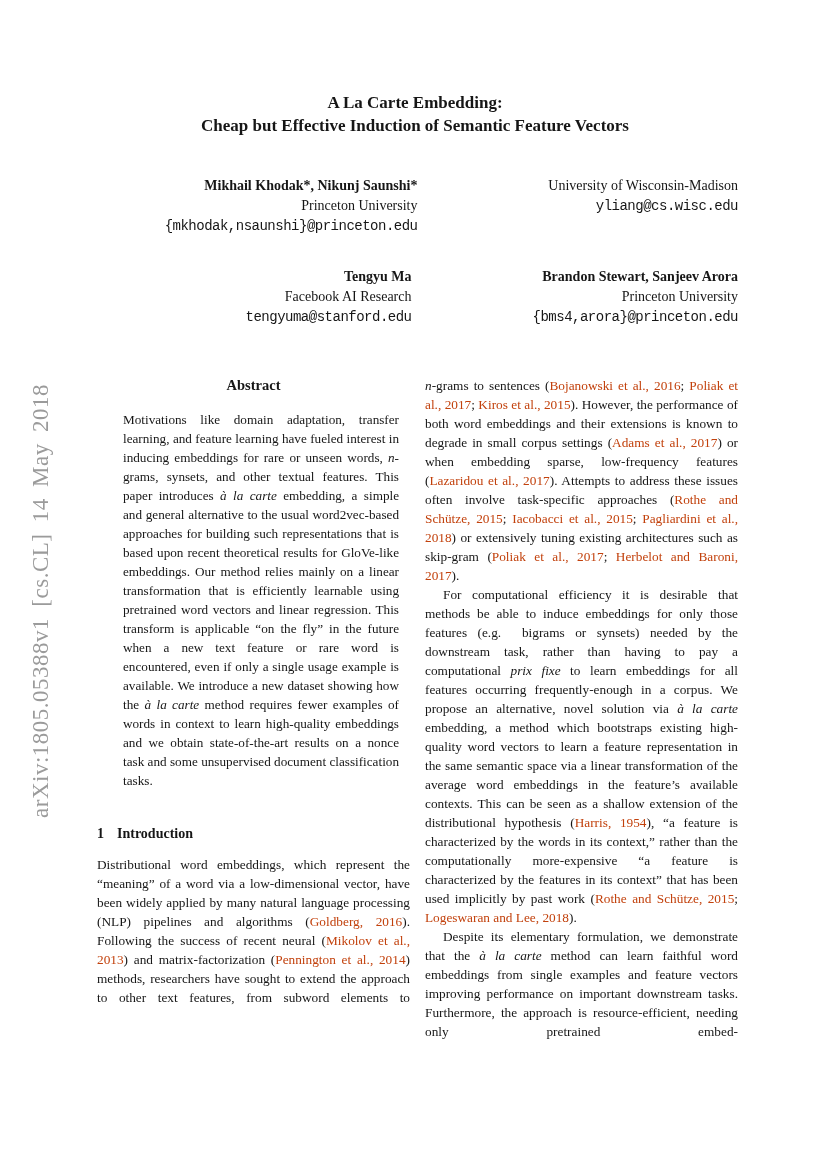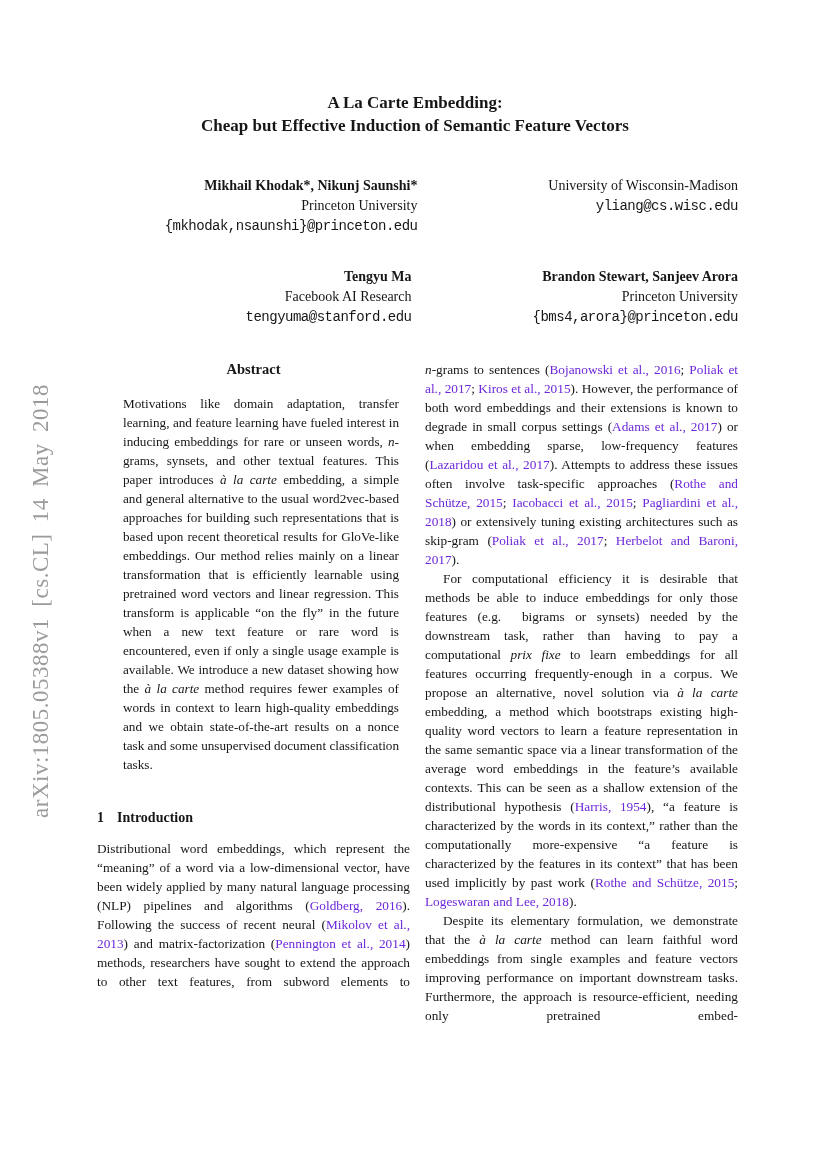--- a/index.html
+++ b/index.html
@@ -41,21 +41,21 @@
   .author-row + .author-row { margin-top: 30px; gap: 12px; }
   .author-block { width: 50%; text-align: right; }
   .author-names { font-weight: bold; font-size: 14px; line-height: 20px; }
   .author-affil { font-size: 14px; line-height: 20px; }
   .author-email {
     font-family: "Liberation Mono", "DejaVu Sans Mono", monospace;
     font-size: 14px; line-height: 21px; letter-spacing: -0.5px;
   }
 
   
-  .body-cols { position: absolute; top: 360px; left: 97px; width: 641px; display: flex; gap: 15px; }
+  .body-cols { position: absolute; top: 376px; left: 97px; width: 641px; display: flex; gap: 15px; }
   .col { width: 313px; }
 
   .abstract-heading {
     text-align: center; font-weight: bold; font-size: 14.5px;
     margin: 0 0 16px 0; line-height: 18px;
   }
   .abstract-body { margin: 0 11px 0 26px; }
   .abstract-body .para { font-size: 13.2px; }
 
   .section-heading { font-size: 14px; font-weight: bold; margin: 34px 0 11px 0; line-height: 20px; }
@@ -64,21 +64,21 @@
   .para {
     font-size: 13.3px; line-height: 19px;
     text-align: justify; text-justify: inter-word;
     margin: 0;
   }
   .para.indent { text-indent: 18px; }
   .para.cont { text-align-last: justify; }
 
   .seg-plain { }
   .seg-italic { font-style: italic; }
-  .seg-link { color: #6d28d9; }
+  .seg-link { color: #c2410c; }
 </style>
 </head>
 <body>
 
 <div class="page">
 
   <div class="stamp-anchor">
     <span>arXiv:1805.05388v1  [cs.CL]  14 May 2018</span>
   </div>
 

